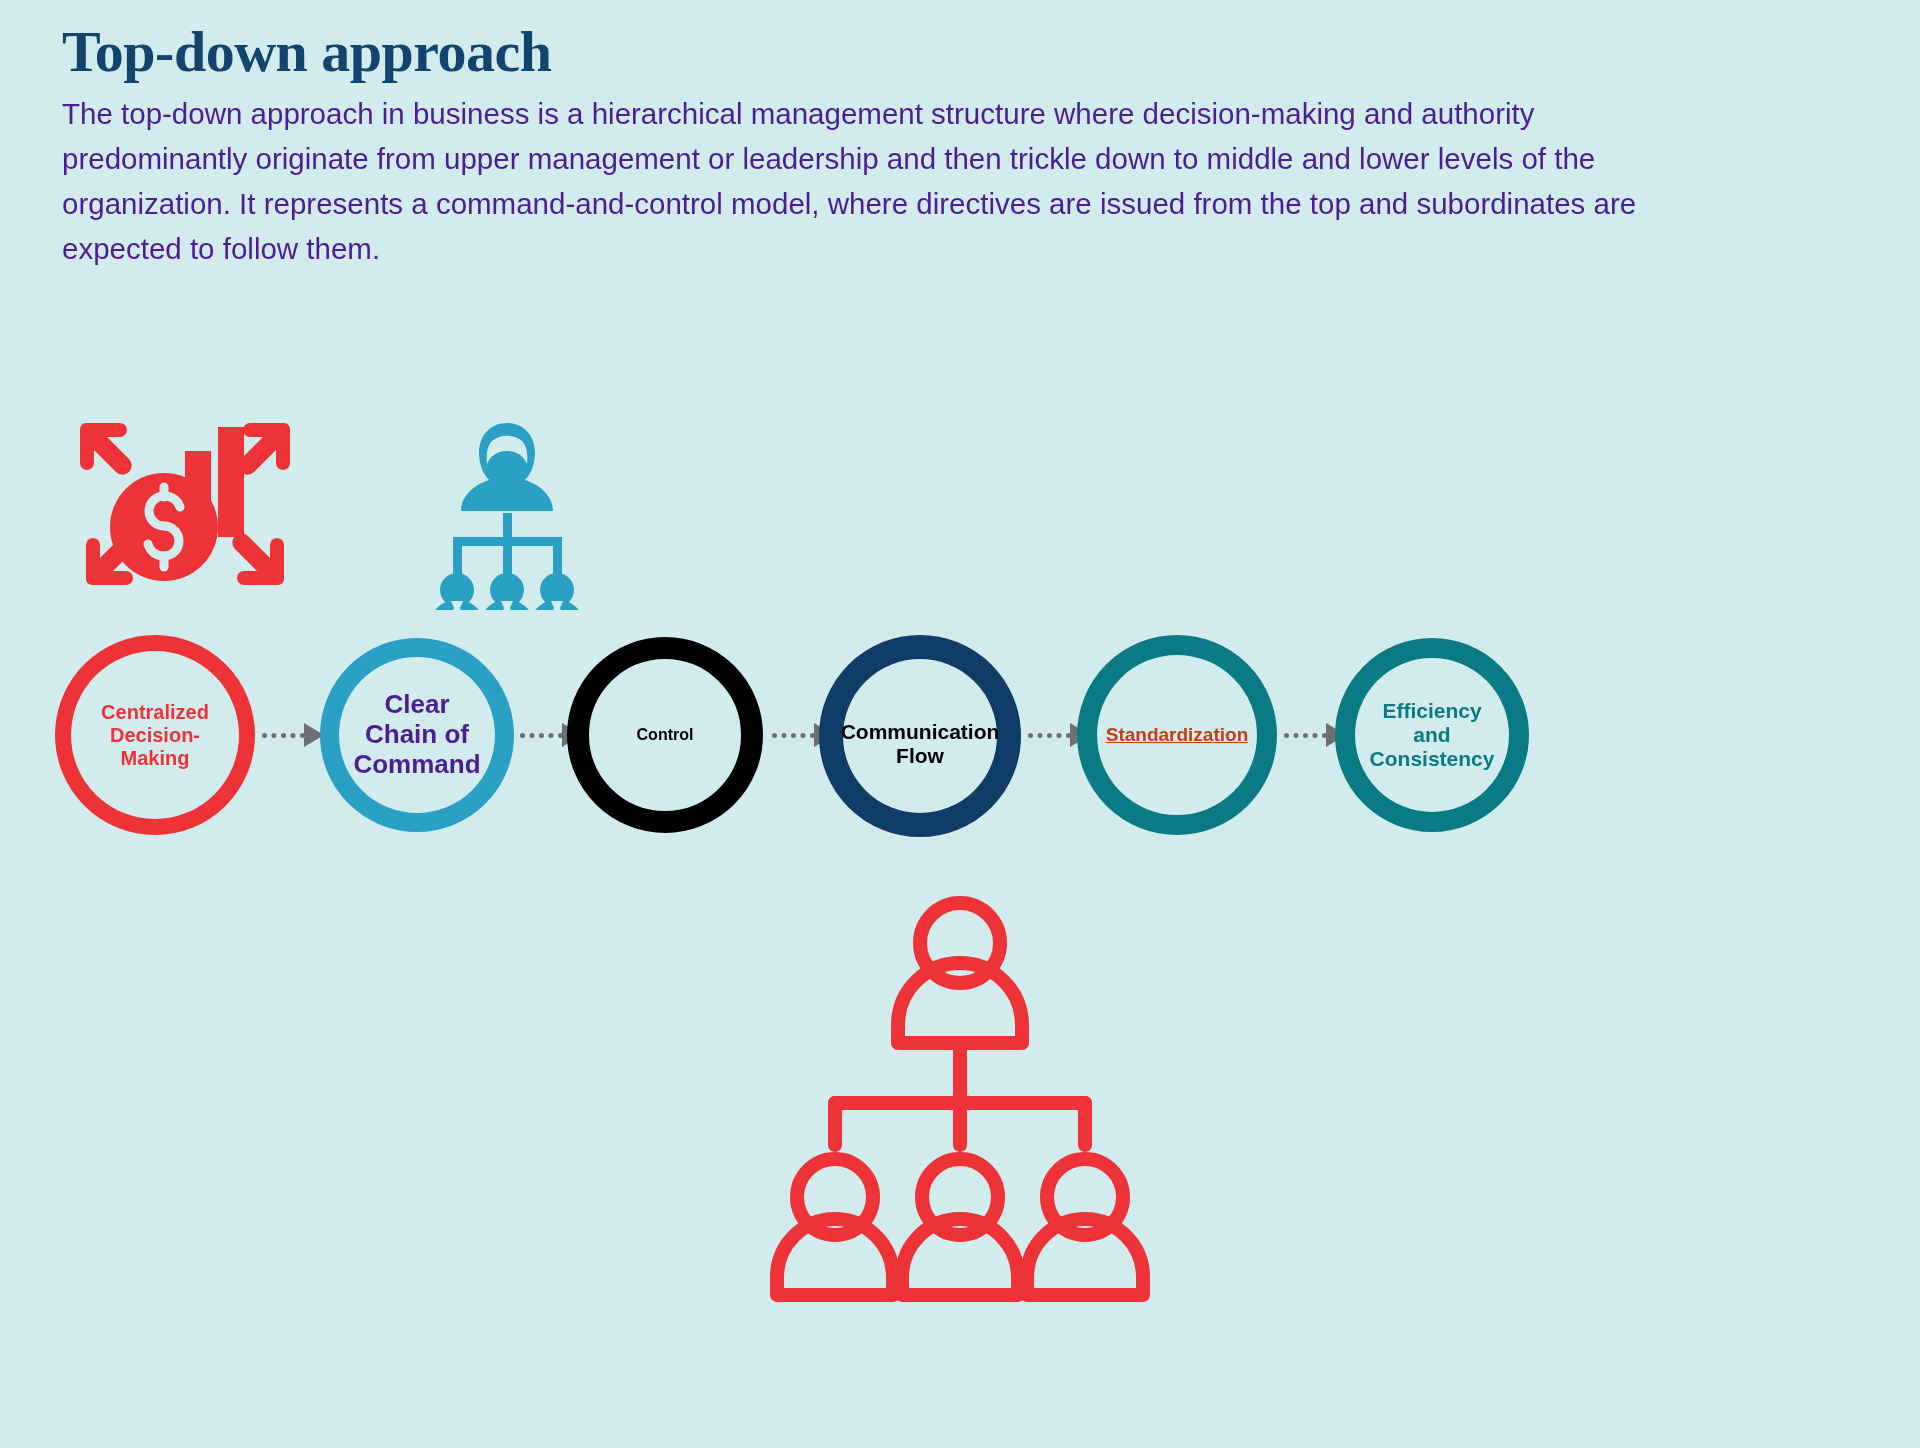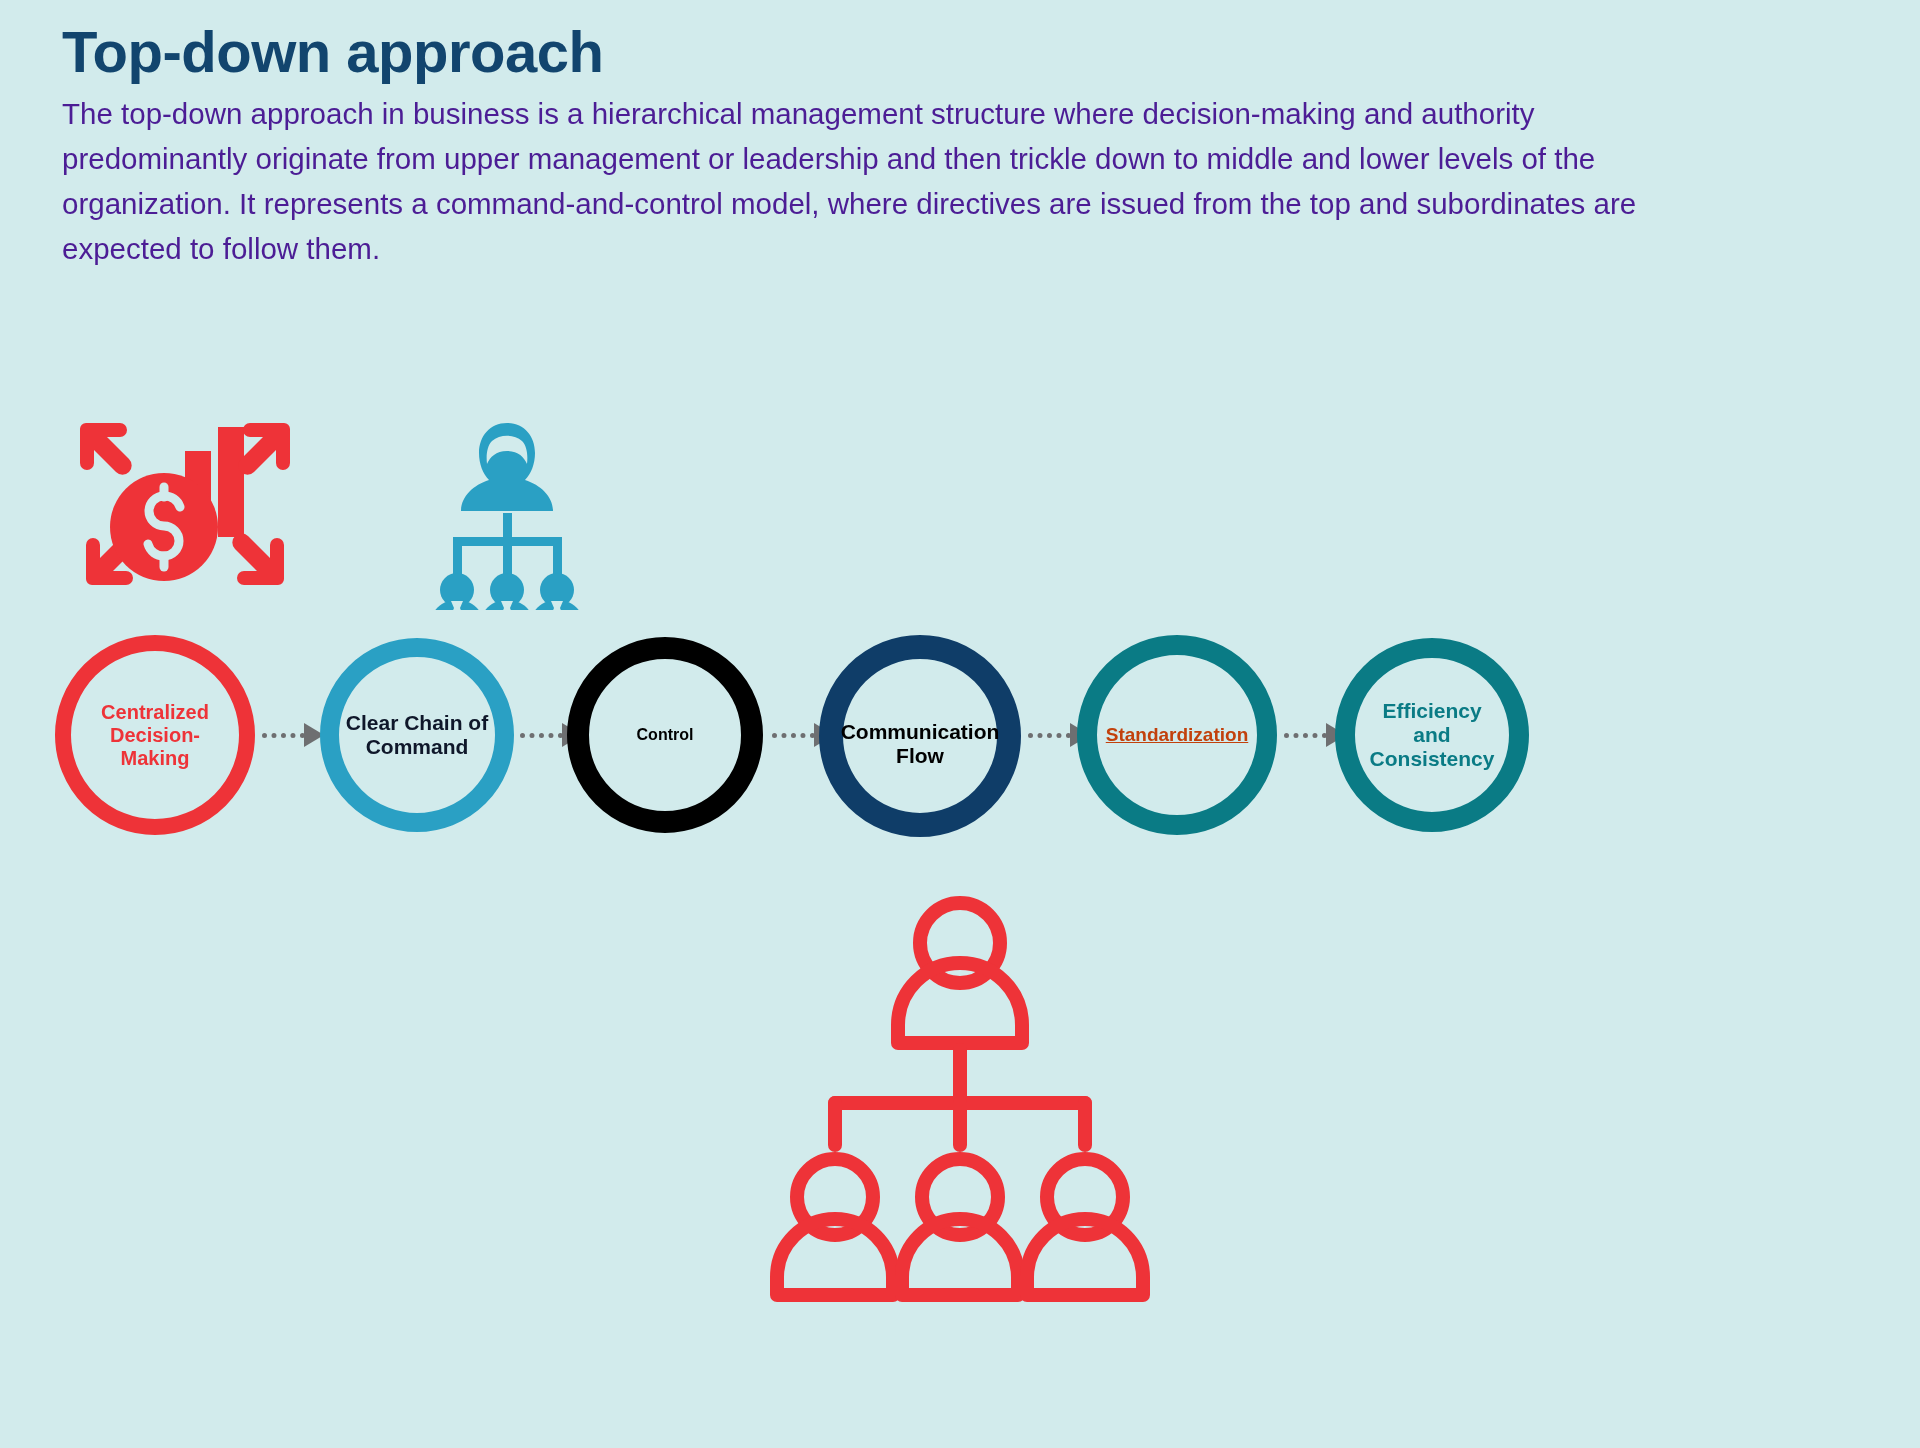--- a/index.html
+++ b/index.html
@@ -14,21 +14,21 @@
     position:relative;
     width:1920px; height:1448px;
     background:#D2EBEC;
   }
 
   
   #header { position:absolute; left:62px; top:22px; width:1640px; }
   #title {
     font-size:58px; font-weight:bold; color:#12456E;
     letter-spacing:-0.5px; line-height:1.05;
-    font-family:Liberation Sans, sans-serif;
+    font-family:Liberation Serif, serif;
   }
   #desc {
     margin-top:8px;
     font-size:29.5px; color:#4c1d95; line-height:1.53;
     max-width:1595px; font-weight:normal;
     font-family:"Liberation Sans", sans-serif;
   }
 
   
   #icon-money  { position:absolute; left:78px;  top:415px; width:215px; height:190px; }
@@ -154,21 +154,21 @@
     <div class="node" style="left:55px; top:0; width:200px; height:200px; border:16px solid #EE3338;">
       <div class="node-label" style="color:#EE3338; font-size:20px;">Centralized
 Decision-Making</div>
     </div>
     <div class="arrow" style="left:262px; top:93px; width:62px;">
       <span class="dots"></span>
       <span class="head"></span>
     </div>
 
     <div class="node" style="left:320px; top:3px; width:194px; height:194px; border:19px solid #2AA0C4;">
-      <div class="node-label" style="color:#0f172a; font-size:21px;">Clear Chain of
+      <div class="node-label" style="color:#4c1d95; font-size:26px;">Clear Chain of
 Command</div>
     </div>
     <div class="arrow" style="left:520px; top:93px; width:62px;">
       <span class="dots"></span>
       <span class="head"></span>
     </div>
 
     <div class="node" style="left:567px; top:2px; width:196px; height:196px; border:22px solid #000000;">
       <div class="node-label" style="color:#000000; font-size:16px;">Control</div>
     </div>

